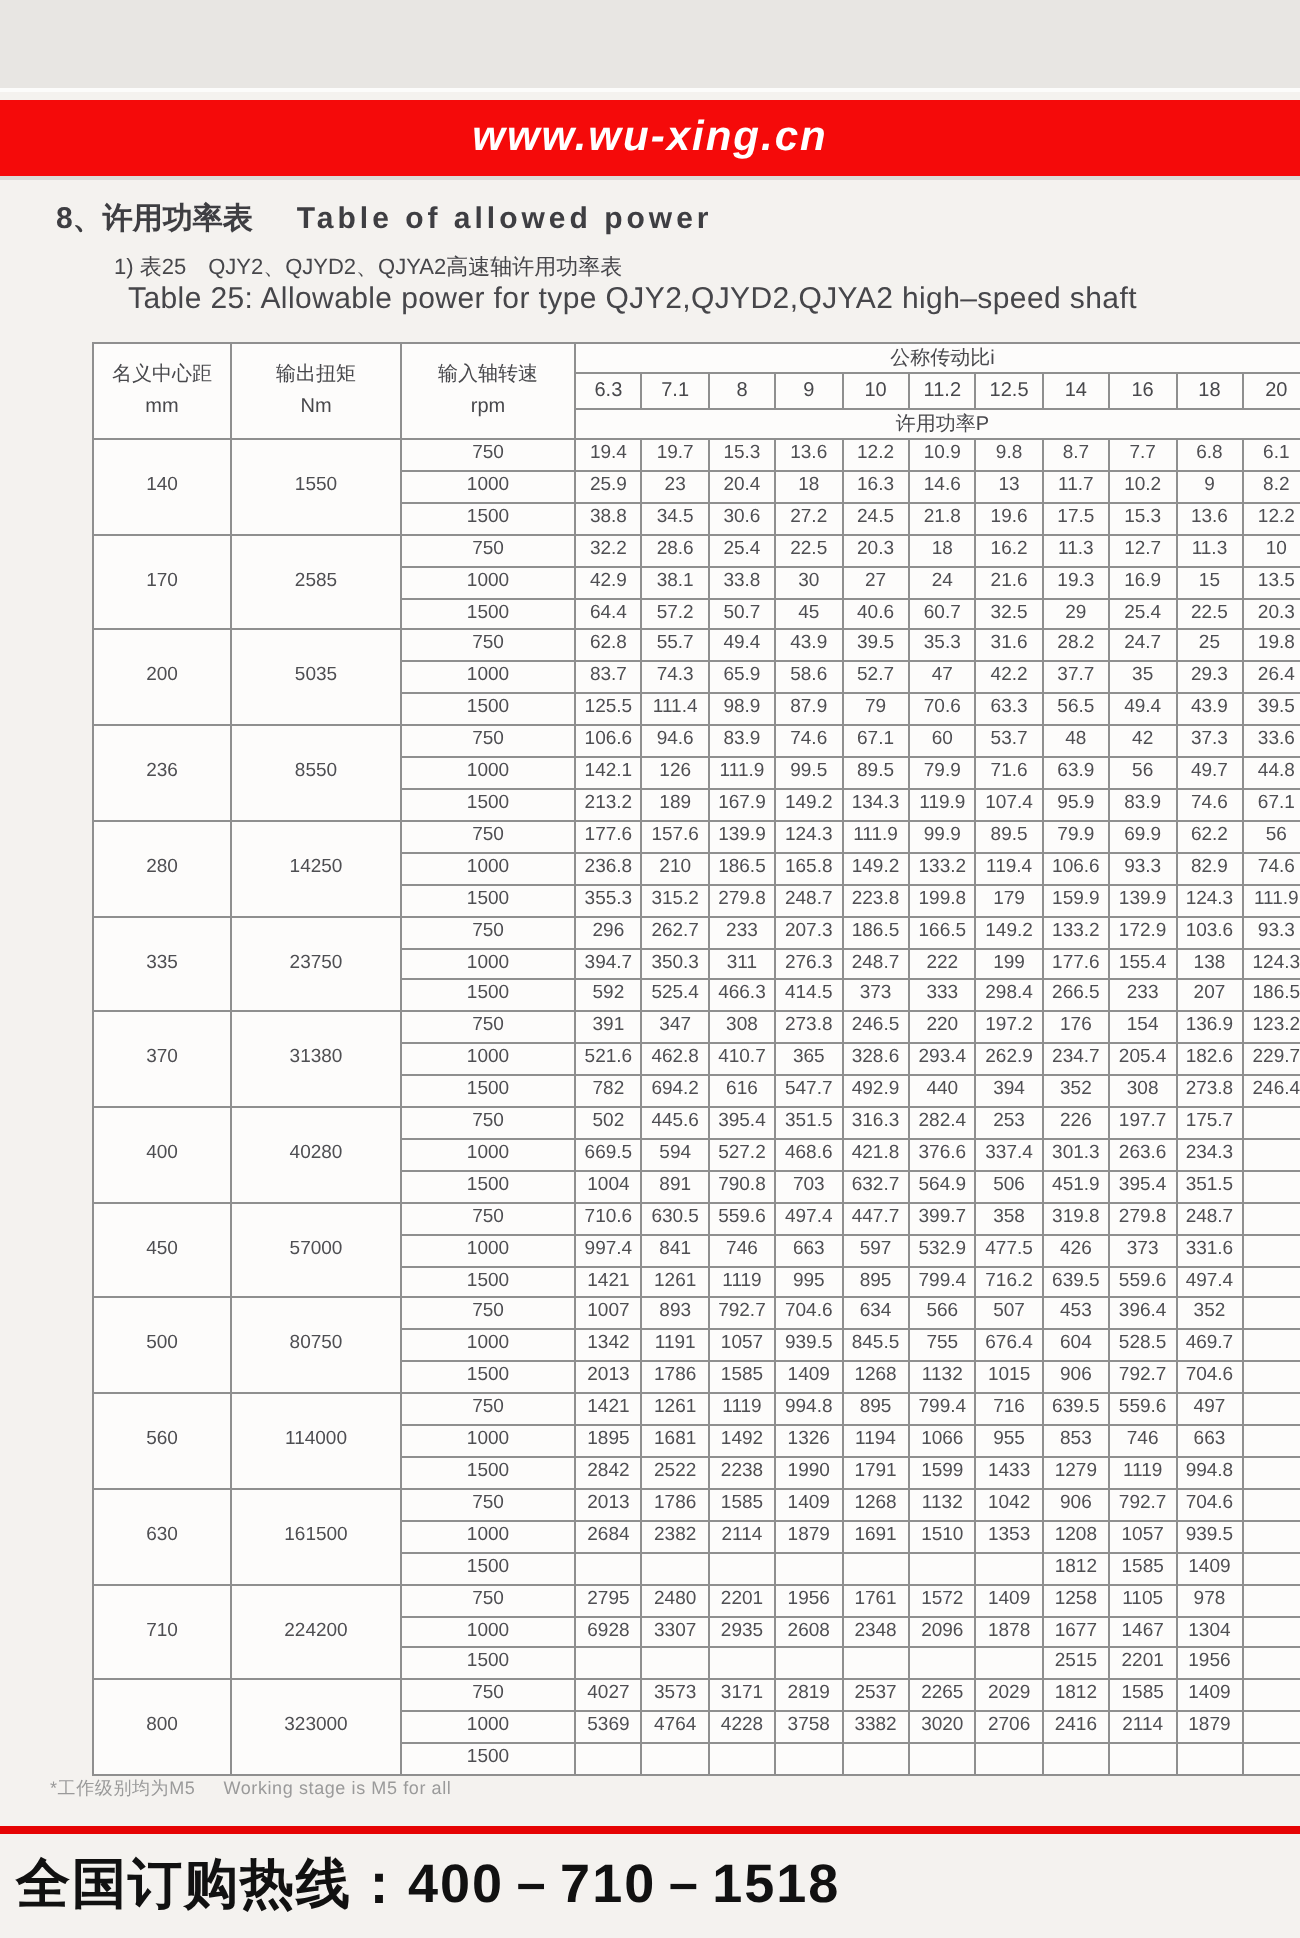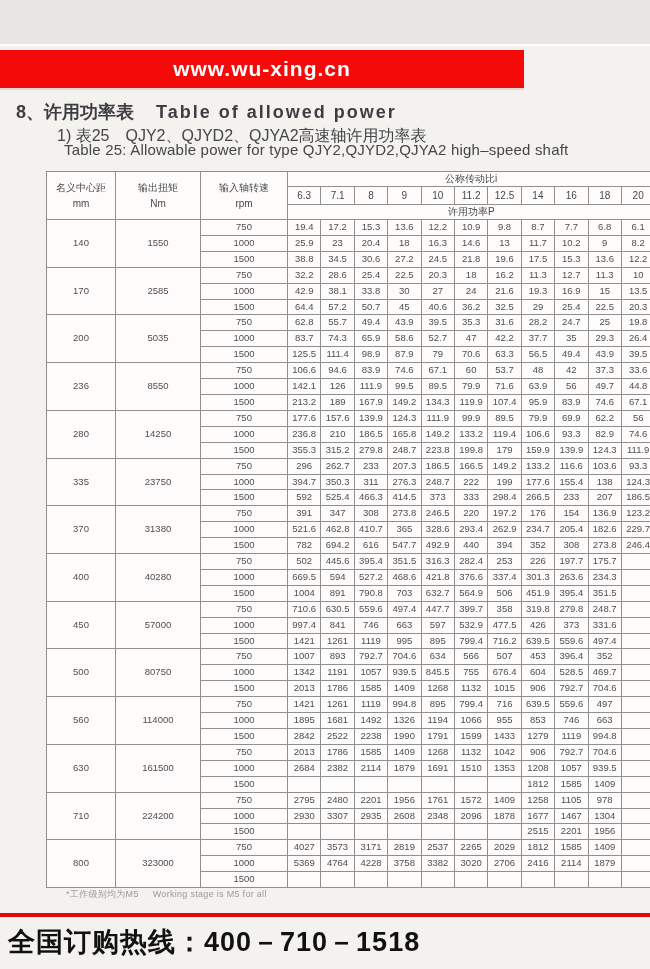--- a/index.html
+++ b/index.html
@@ -6,35 +6,36 @@
   body{
     width:650px;height:969px;position:relative;overflow:hidden;
     background:#f4f2ef;
     font-family:"Liberation Sans","DejaVu Sans",sans-serif;
   }
   .top-strip{
     position:absolute;top:0;left:0;width:650px;height:44px;
     background:#e8e6e3;border-bottom:2px solid #fcfcfb;
   }
   .banner{
-    position:absolute;top:50px;left:0;width:524px;height:38px;
+    position:absolute;top:50px;left:0;width:650px;height:38px;
     background:#f50a0a;display:flex;align-items:center;justify-content:center;
     border-bottom:2px solid #dddbd8;
+    font-style:italic;
   }
   .banner-url{
     color:#ffffff;font-size:21px;font-weight:bold;letter-spacing:1px;
   }
   .section-title{
-    position:absolute;top:100px;left:16px;width:600px;
-    font-size:18px;font-weight:bold;color:#3e3e42;
+    position:absolute;top:100px;left:28px;width:600px;
+    font-size:15px;font-weight:bold;color:#3e3e42;
   }
   .section-title .en{margin-left:22px;letter-spacing:2px;}
   .sub1{
     position:absolute;top:126px;left:57px;
-    font-size:16px;color:#46464a;
+    font-size:11px;color:#46464a;
   }
   .sub2{
     position:absolute;top:141px;left:64px;
     font-size:15px;color:#46464a;letter-spacing:0.2px;
   }
   .table-wrap{position:absolute;top:171px;left:23px;margin-left:23px;}
   table.ptable{
     border-collapse:collapse;table-layout:fixed;width:609px;
     background:#fdfcfb;
   }
@@ -44,21 +45,21 @@
     text-align:center;vertical-align:middle;padding:0;
     overflow:hidden;white-space:nowrap;
   }
   table.ptable thead th{font-size:10px;color:#48484c;}
   .hdr-left{line-height:1.6;}
   .band-th{height:14px;}
   .ratio-th{height:17px;}
   table.ptable tbody td{height:14.9px;line-height:14.9px;}
   .footnote{
     position:absolute;top:888px;left:25px;
-    font-size:9px;color:#9a9a9a;letter-spacing:0.3px;margin-left:41px;
+    font-size:9px;color:#9a9a9a;letter-spacing:0.3px;
   }
   .footnote .en{margin-left:14px;}
   .red-rule{
     position:absolute;top:913px;left:0;width:650px;height:4px;
     background:#e60404;
   }
   .hotline{
     position:absolute;top:924px;left:8px;
     font-size:27px;font-weight:bold;color:#111111;letter-spacing:1px;
   }
@@ -119,21 +120,21 @@
       <tr>
         <th colspan="11" class="band-th">许用功率P</th>
       </tr>
     </thead>
     <tbody>
         <tr>
           <td rowspan="3">140</td>
           <td rowspan="3">1550</td>
           <td>750</td>
           <td>19.4</td>
-          <td>17.2</td>
+          <td>19.7</td>
           <td>15.3</td>
           <td>13.6</td>
           <td>12.2</td>
           <td>10.9</td>
           <td>9.8</td>
           <td>8.7</td>
           <td>7.7</td>
           <td>6.8</td>
           <td>6.1</td>
         </tr>
@@ -195,21 +196,21 @@
           <td>15</td>
           <td>13.5</td>
         </tr>
         <tr>
           <td>1500</td>
           <td>64.4</td>
           <td>57.2</td>
           <td>50.7</td>
           <td>45</td>
           <td>40.6</td>
-          <td>36.2</td>
+          <td>60.7</td>
           <td>32.5</td>
           <td>29</td>
           <td>25.4</td>
           <td>22.5</td>
           <td>20.3</td>
         </tr>
         <tr>
           <td rowspan="3">200</td>
           <td rowspan="3">5035</td>
           <td>750</td>
@@ -346,21 +347,21 @@
           <td rowspan="3">23750</td>
           <td>750</td>
           <td>296</td>
           <td>262.7</td>
           <td>233</td>
           <td>207.3</td>
           <td>186.5</td>
           <td>166.5</td>
           <td>149.2</td>
           <td>133.2</td>
-          <td>116.6</td>
+          <td>172.9</td>
           <td>103.6</td>
           <td>93.3</td>
         </tr>
         <tr>
           <td>1000</td>
           <td>394.7</td>
           <td>350.3</td>
           <td>311</td>
           <td>276.3</td>
           <td>248.7</td>
@@ -660,21 +661,21 @@
           <td>1761</td>
           <td>1572</td>
           <td>1409</td>
           <td>1258</td>
           <td>1105</td>
           <td>978</td>
           <td></td>
         </tr>
         <tr>
           <td>1000</td>
-          <td>2930</td>
+          <td>6928</td>
           <td>3307</td>
           <td>2935</td>
           <td>2608</td>
           <td>2348</td>
           <td>2096</td>
           <td>1878</td>
           <td>1677</td>
           <td>1467</td>
           <td>1304</td>
           <td></td>

